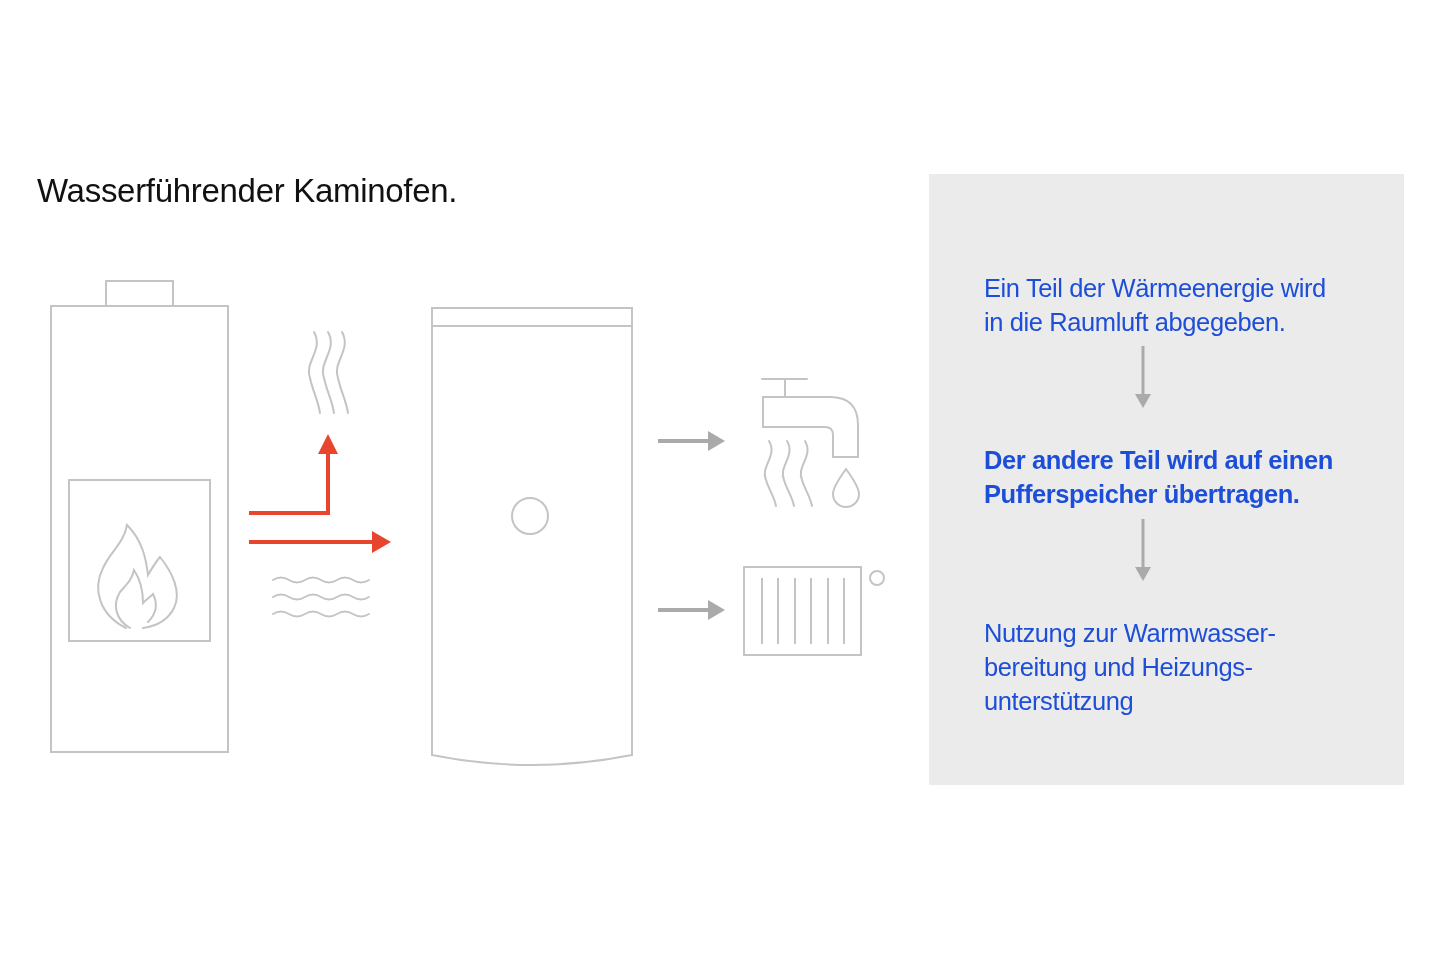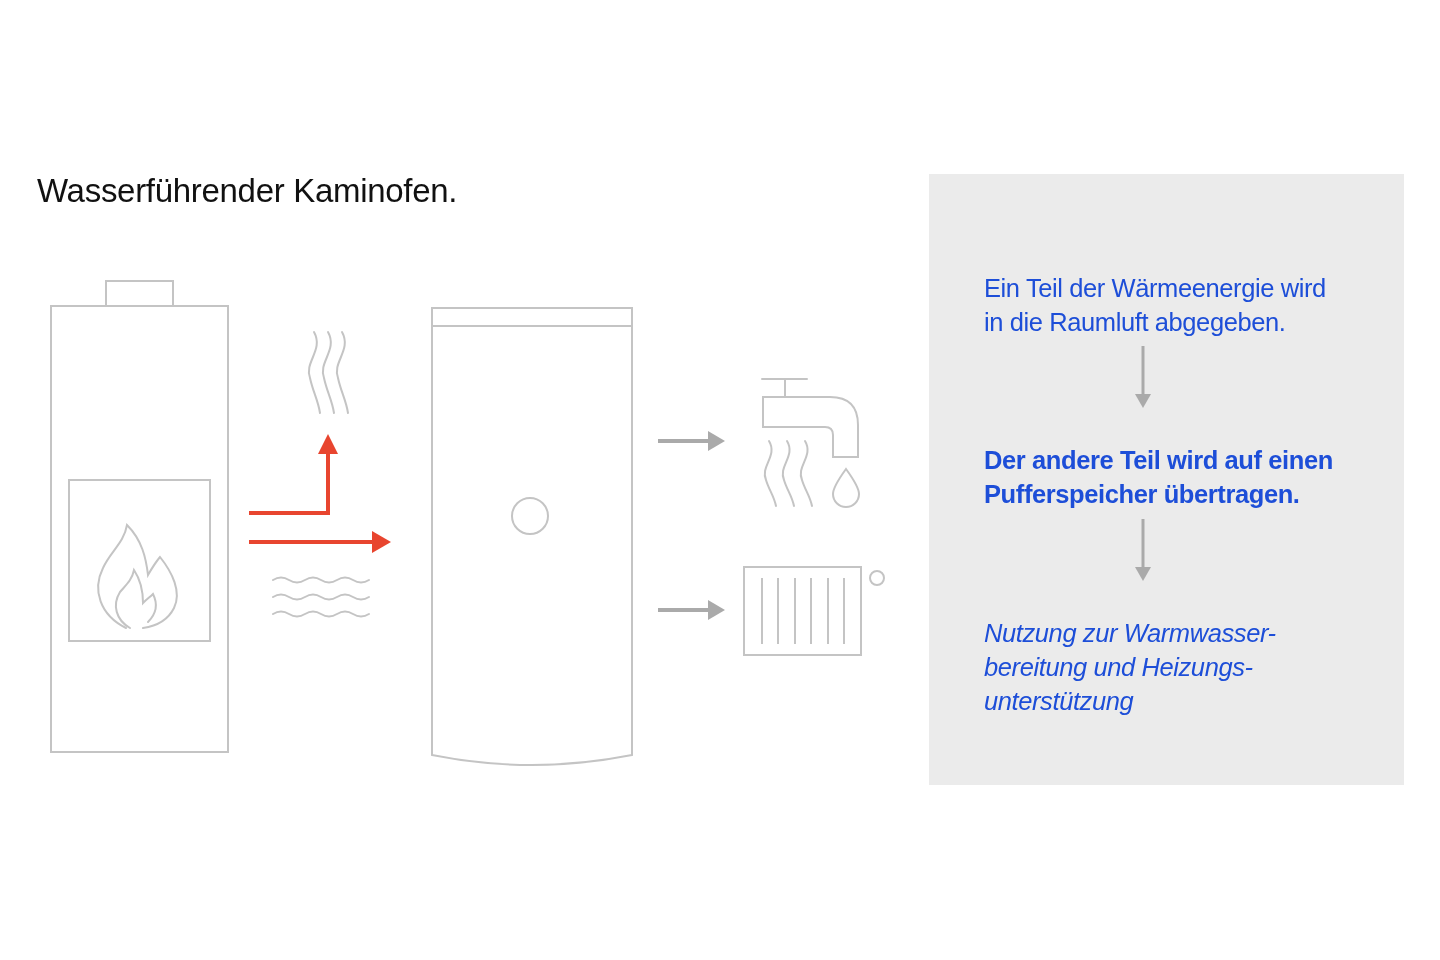--- a/index.html
+++ b/index.html
@@ -15,21 +15,21 @@
     .panel {
       position: absolute; left: 929px; top: 174px; width: 475px; height: 611px;
       background: #ebebeb;
     }
     .step {
       position: absolute; left: 43px; width: 410px; font-size: 25.5px; line-height: 34px;
       letter-spacing: -0.4px; color: #1d4ed8; white-space: pre-line; margin: 12px;
     }
     .step-1 { top: 85px; }
     .step-2 { top: 257px; font-weight: bold; }
-    .step-3 { top: 430px; font-style: italic; }
+    .step-3 { top: 430px; }
     .down-arrow { position: absolute; left: 206px; }
     .down-arrow-1 { top: 172px; }
     .down-arrow-2 { top: 345px; }
   </style>
 </head>
 <body>
 
 <h1 class="title">Wasserführender Kaminofen.</h1>
 
 <svg class="diagram" width="1440" height="960" viewBox="0 0 1440 960">

